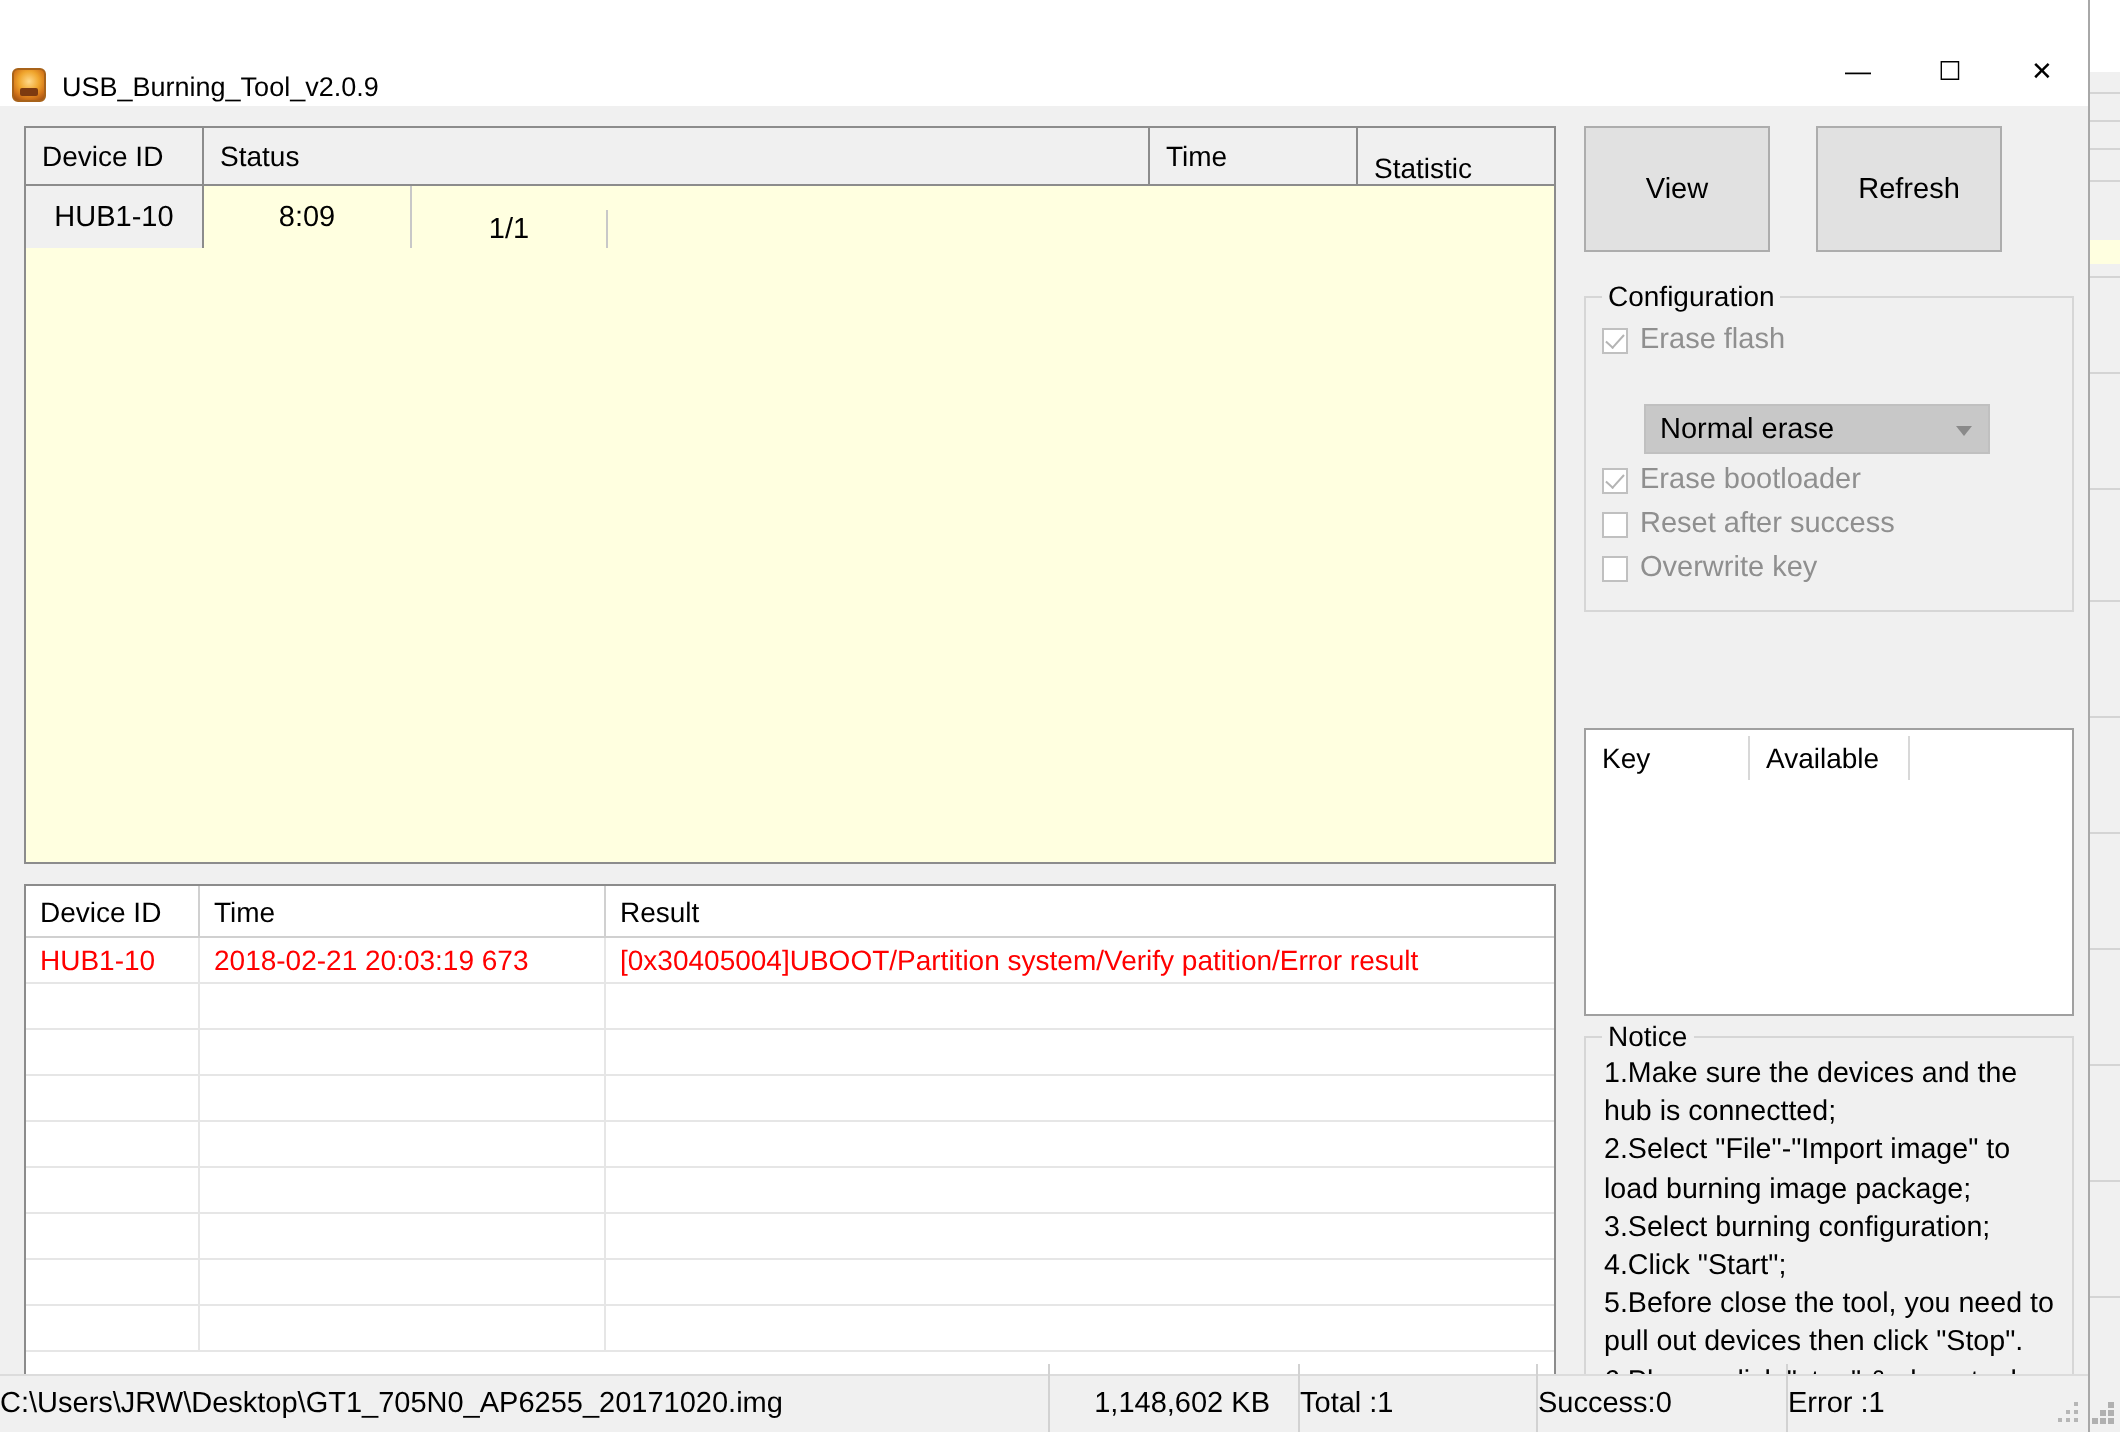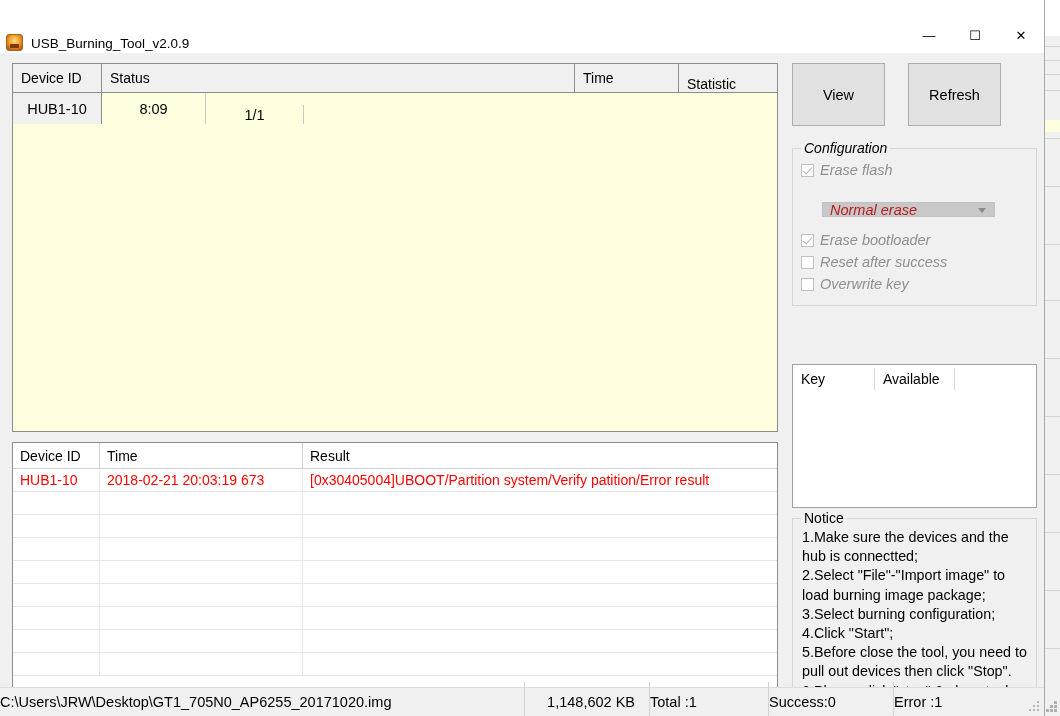--- a/index.html
+++ b/index.html
@@ -290,21 +290,21 @@
     top: -9px; left: 8px;
     background: #f0f0f0;
     padding: 0 3px;
     font-size: 14px;
     color: #000000;
     white-space: nowrap;
   }
 
   #config-box {
     left: 792px; top: 95px;
-    width: 245px; height: 158px; font-style: italic;
+    width: 245px; height: 158px;
   }
   .cbrow {
     display: flex;
     align-items: center;
     height: 22px;
     margin-left: 8px;
     font-size: 14.5px;
     color: #8f8f8f;
   }
   .cbox {
@@ -321,28 +321,28 @@
     position: absolute;
     left: 3px; top: 0px;
     width: 4px; height: 8px;
     border: solid #b4b4b4;
     border-width: 0 1.6px 1.6px 0;
     transform: rotate(42deg);
   }
   #erase-select {
     position: absolute;
     left: 29px; top: 43px;
-    width: 173px; height: 15px;
+    width: 173px; height: 25px;
     background: #c8c8c8;
     border: 1px solid #c0c0c0;
     box-sizing: border-box;
     display: flex; align-items: center;
     padding-left: 7px;
     font-size: 14.5px;
-    color: #b91c1c;
+    color: #000000;
   }
   #erase-select .chev {
     position: absolute; right: 8px; top: 50%;
     margin-top: -2px;
     width: 0; height: 0;
     border-left: 4px solid transparent;
     border-right: 4px solid transparent;
     border-top: 5px solid #8a8a8a;
   }
 

